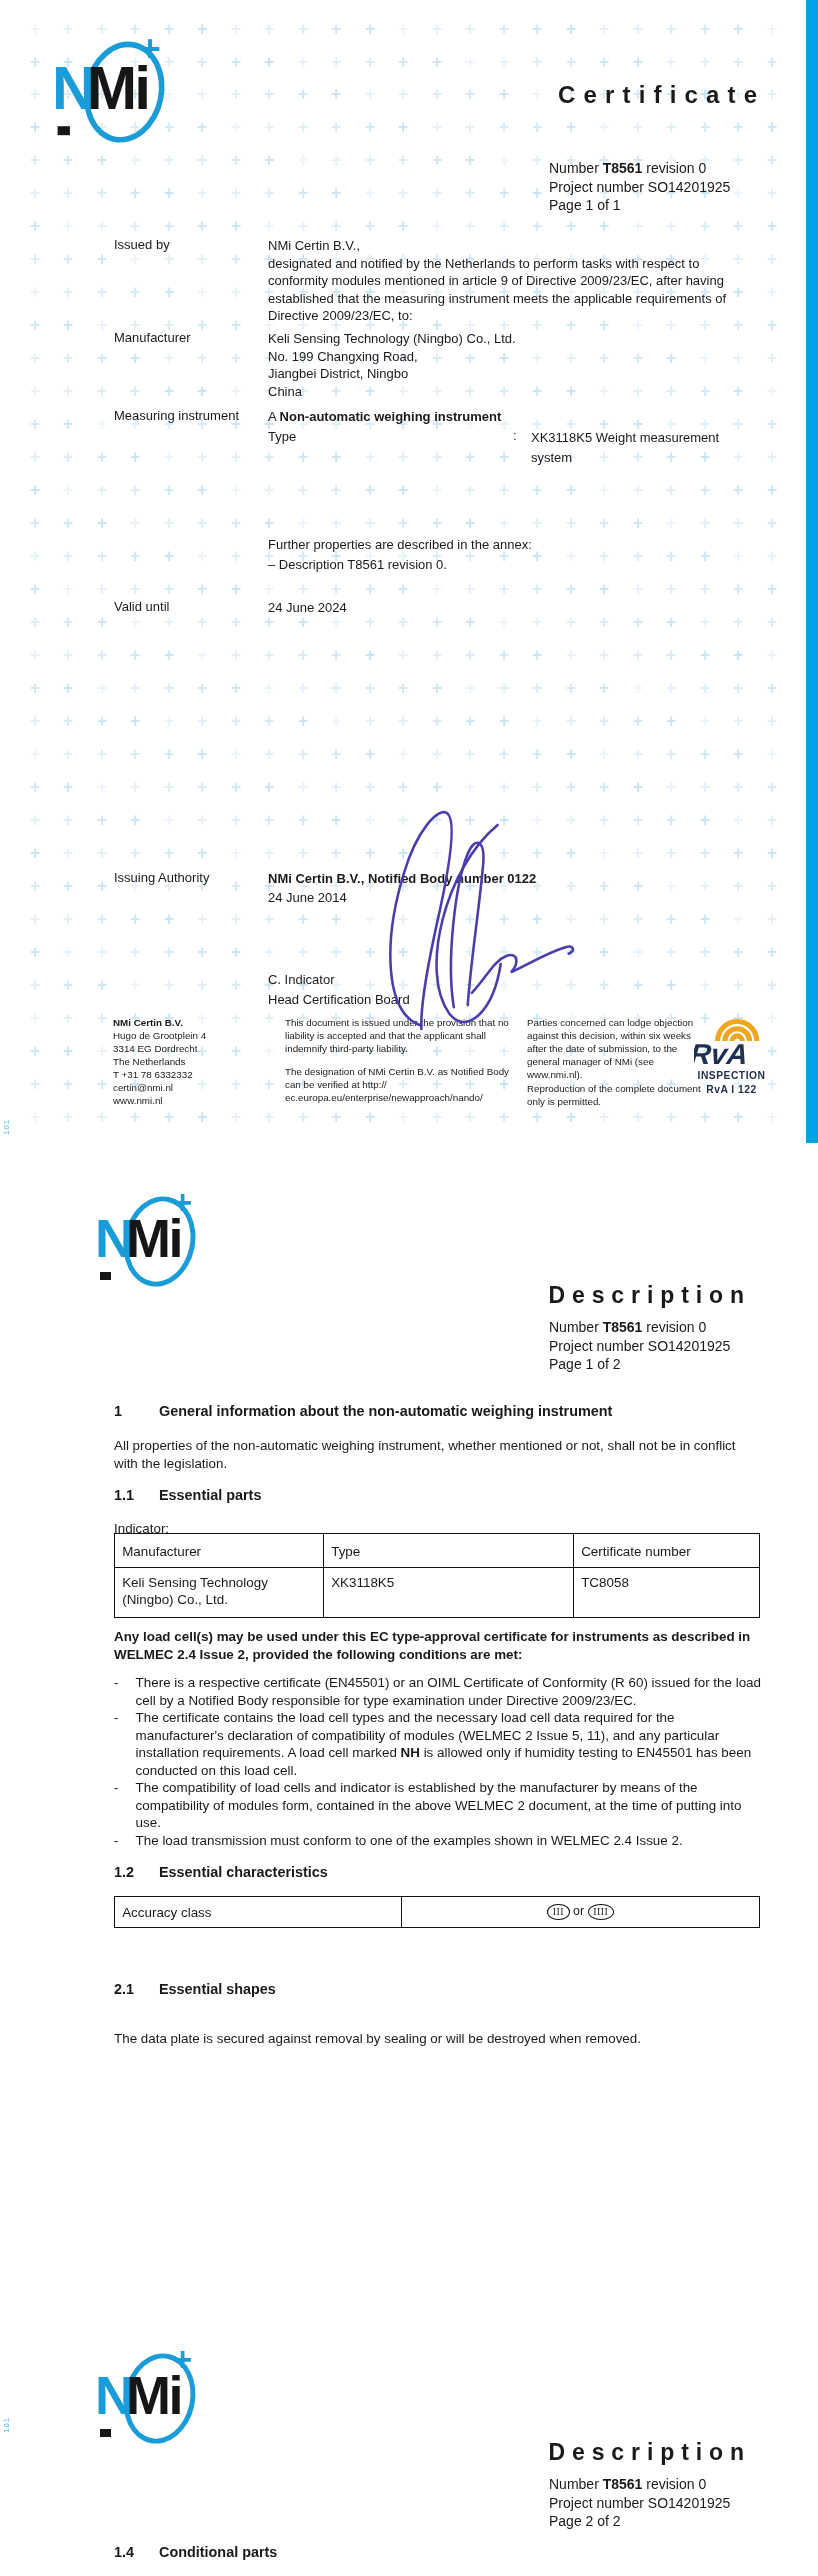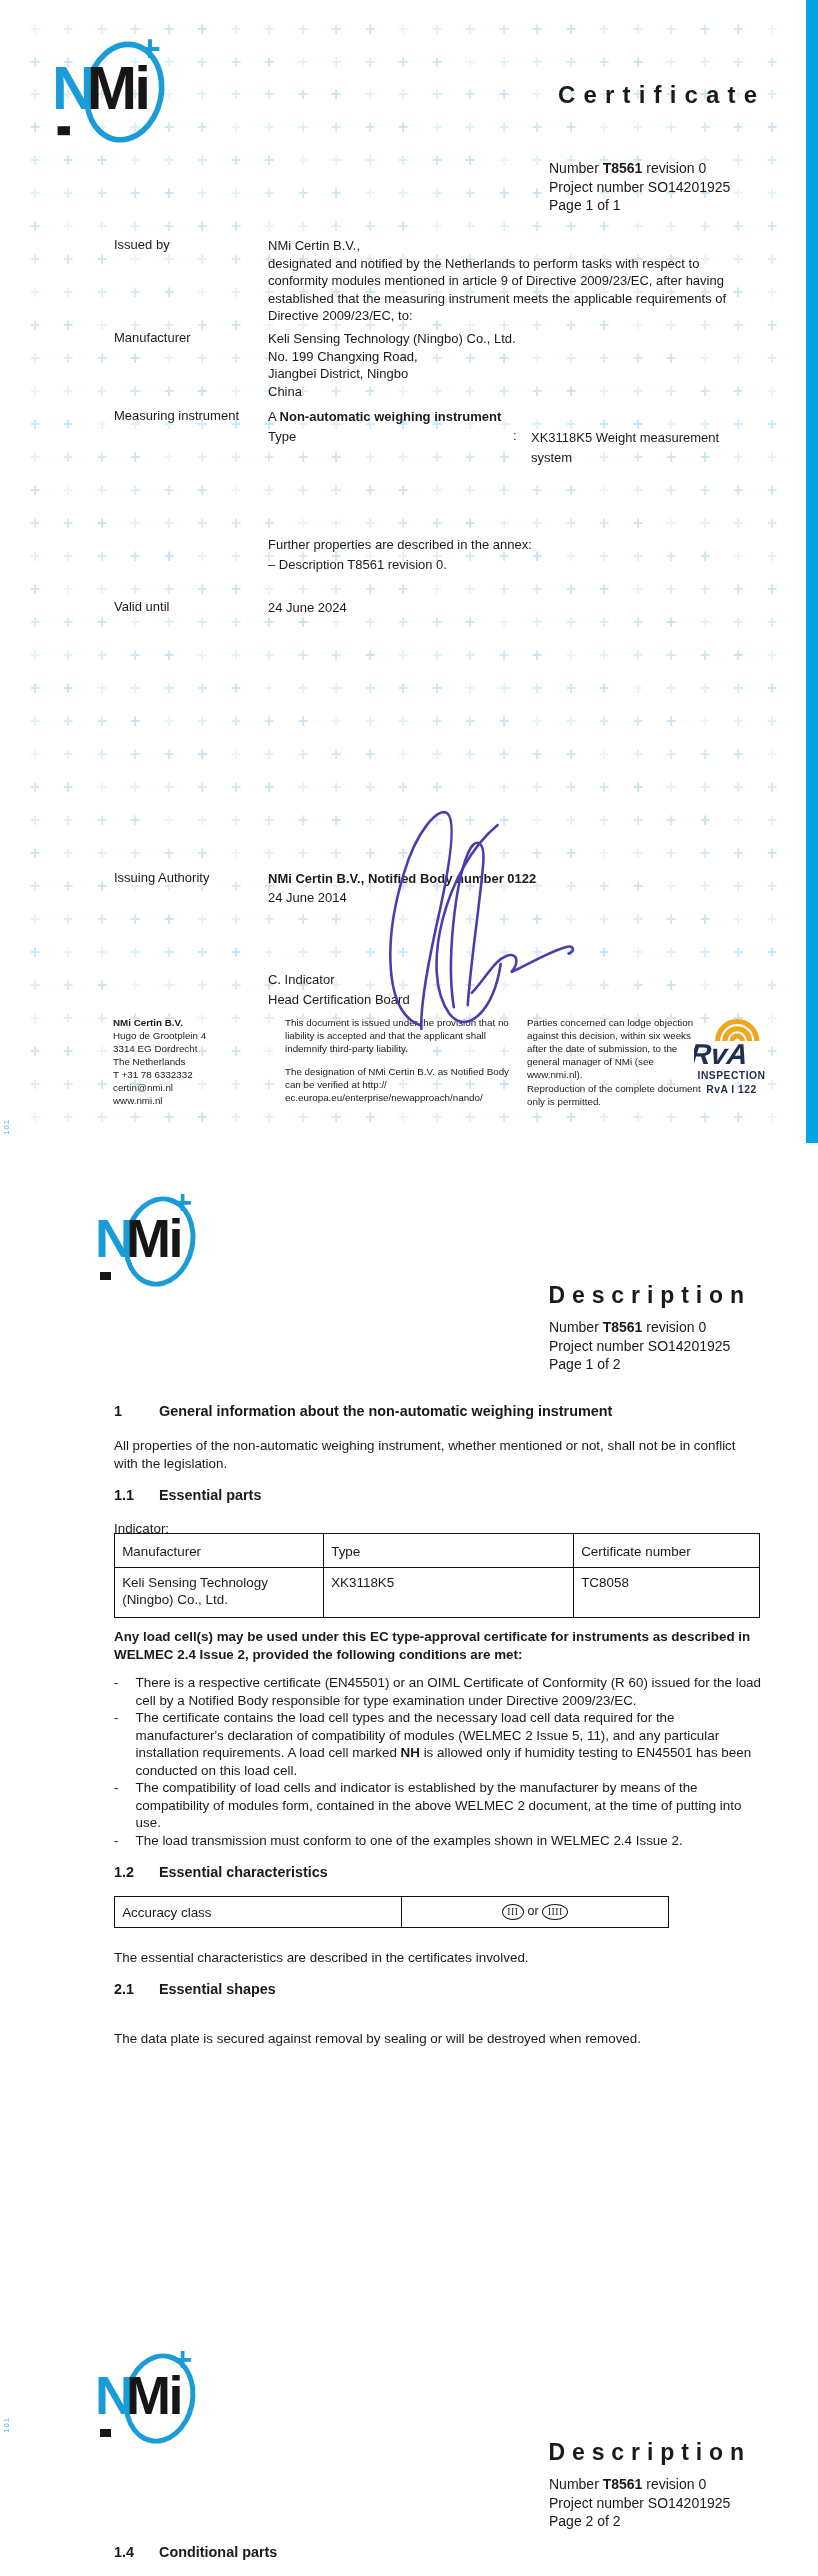--- a/index.html
+++ b/index.html
@@ -52,21 +52,21 @@
   .pt-row{display:flex;}
   .pt-row.hdr{height:33px;}
   .pt-row.dat{height:49px;border-top:1px solid #111;}
   .pt-cell{font-size:13.4px;line-height:16.5px;padding:10.3px 3.1px 0 7.2px;box-sizing:border-box;}
   .pt-c1{width:208px;}
   .pt-c2{width:250px;border-left:1px solid #111;}
   .pt-c3{flex:1;border-left:1px solid #111;}
   .pt-row.dat .pt-cell{padding-top:7.2px;}
 
   
-  .acc-table{position:absolute;left:114px;top:739px;width:555px;height:32px;border:1.5px solid #111;box-sizing:border-box;display:flex;}
+  .acc-table{position:absolute;left:114px;top:739px;width:646px;height:32px;border:1.5px solid #111;box-sizing:border-box;display:flex;}
   .acc-c1{width:286px;padding:7.7px 0 0 7.2px;font-size:13.4px;box-sizing:border-box;}
   .acc-c2{flex:1;border-left:1px solid #111;text-align:center;padding-top:6.7px;font-size:12.4px;}
   .oval{display:inline-block;border:1px solid #111;border-radius:50%;padding:0.5px 4.6px 1px 4.6px;font-size:9.8px;line-height:12.4px;font-family:"Liberation Serif",serif;letter-spacing:0.5px;}
 
   
   .f-col{position:absolute;font-size:9.8px;line-height:13px;}
   .f-bold{font-weight:700;}
 
   .rva{position:absolute;left:694px;top:1009px;width:75px;}
   .rva-line{font-size:10.3px;color:#20304f;letter-spacing:0.5px;line-height:14px;font-weight:600;text-align:center;}
@@ -1016,21 +1016,20 @@
 
   <div class="acc-table">
     <div class="acc-c1">Accuracy class</div>
     <div class="acc-c2">
       <span class="oval">III</span>
       <span>or</span>
       <span class="oval">IIII</span>
     </div>
   </div>
 
-  <div class="para" style="top:792px;">The essential characteristics are described in the certificates involved.</div>
 
   <div class="sec" style="top:824px;"><span class="num">2.1</span><span>Essential shapes</span></div>
   <div class="para" style="top:873px;">The data plate is secured against removal by sealing or will be destroyed when removed.</div>
 </div>
 
 <div class="page">
   <div class="nmi" style="left:95px;top:38px;">
     <span class="nmi-ellipse"></span>
     <span class="nmi-n">N</span>
     <span class="nmi-mi">Mi</span>

